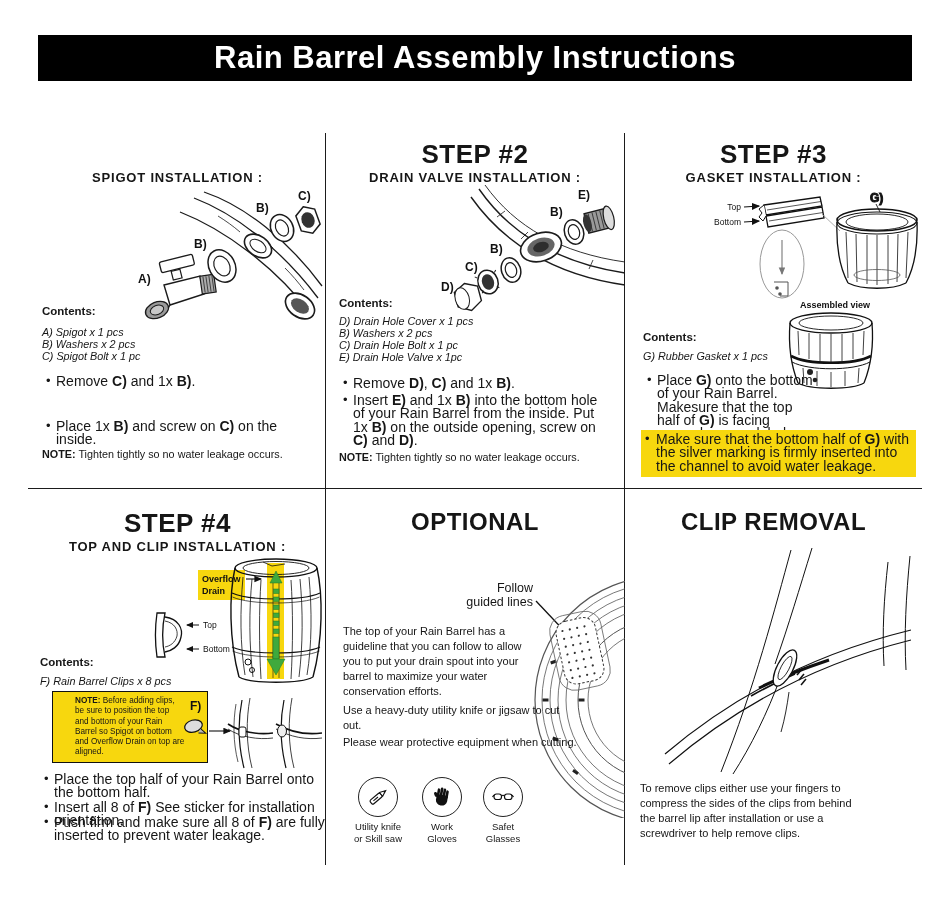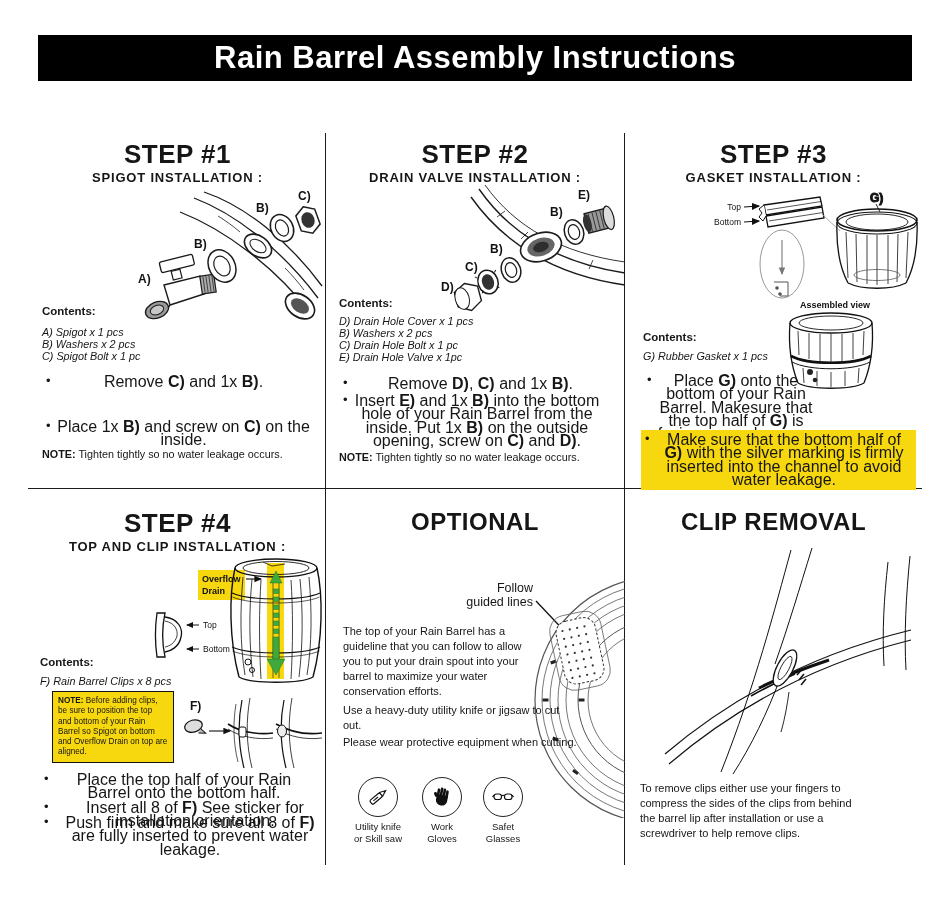--- a/index.html
+++ b/index.html
@@ -8,28 +8,28 @@
   .banner{position:absolute;left:38px;top:35px;width:874px;height:46px;background:#000;
           color:#fff;font-size:31px;font-weight:bold;text-align:center;line-height:46px;letter-spacing:.5px;}
   .vline{position:absolute;top:133px;height:732px;width:1px;background:#1b1b1b;}
   .hline{position:absolute;left:28px;top:488px;width:894px;height:1px;background:#1b1b1b;}
   .panel{position:absolute;}
   .t1{position:absolute;left:0;width:100%;text-align:center;font-size:26px;font-weight:bold;letter-spacing:.5px;}
   .t1.small{font-size:24px;}
   .t2{position:absolute;left:0;width:100%;text-align:center;font-size:13px;font-weight:bold;letter-spacing:.8px;}
   .ch{position:absolute;font-size:11.5px;font-weight:bold;}
   .cl{position:absolute;font-size:10.8px;font-style:italic;}
-  .bl{position:absolute;font-size:16px;line-height:13.3px;padding-left:12px;text-align:center;}
+  .bl{position:absolute;font-size:14px;line-height:13.3px;padding-left:12px;}
   .bl::before{content:"\2022";position:absolute;left:2px;top:-1px;font-size:13px;}
   .bl.hl{background:var(--yellow);padding:3px 4px 4px 15px;}
   .bl.hl::before{left:4px;top:2px;}
   .nt{position:absolute;font-size:10.8px;}
   .pp{position:absolute;font-size:11px;line-height:15px;}
   .notebox{position:absolute;background:var(--yellow);border:1px solid #111;font-size:8.2px;
-           line-height:10.3px;padding:4px 5px;}
+           line-height:10.3px;padding:4px 22px;}
   .callout{position:absolute;font-size:12.5px;line-height:14px;text-align:right;}
   .diag{position:absolute;}
   svg text{font-family:"Liberation Sans",sans-serif;}
   .pl{font-weight:bold;font-size:12px;fill:#111;}
   .sl{font-size:8.5px;fill:#111;}
   .slb{font-size:9px;font-weight:bold;fill:#111;}
   .cap{font-size:9px;font-weight:bold;fill:#111;}
   .sicon{position:absolute;width:76px;text-align:center;}
   .sicon .circ{width:38px;height:38px;border:1.6px solid #222;border-radius:50%;margin:0 auto;
                display:flex;align-items:center;justify-content:center;}
@@ -50,21 +50,20 @@
       </marker>
     </defs>
   </svg>
 
   <div class="banner">Rain Barrel Assembly Instructions</div>
   <div class="vline" style="left:325px"></div>
   <div class="vline" style="left:624px"></div>
   <div class="hline"></div>
 
   <section class="panel" style="left:30px;top:133px;width:295px;height:355px">
-    <div class="t1" style="top:6px">STEP #1</div>
     <div class="t2" style="top:37px">SPIGOT INSTALLATION :</div>
     <svg class="diag" style="left:100px;top:55px" width="195" height="150" viewBox="0 0 195 150">
       <g fill="none" stroke="#1b1b1b" stroke-width="1.3">
         <path d="M 74,4 C 115,18 158,52 192,98"></path>
         <path d="M 64,10 C 106,26 152,62 188,110"></path>
         <path d="M 50,24 C 96,42 146,80 181,126"></path>
         <path d="M 120,42 C 128,47 136,53 143,60" stroke-width="0.8"></path>
         <path d="M 88,28 C 96,33 103,38 110,44" stroke-width="0.8"></path>
         <path d="M 155,80 C 162,87 168,94 174,102" stroke-width="0.8"></path>
       </g>

